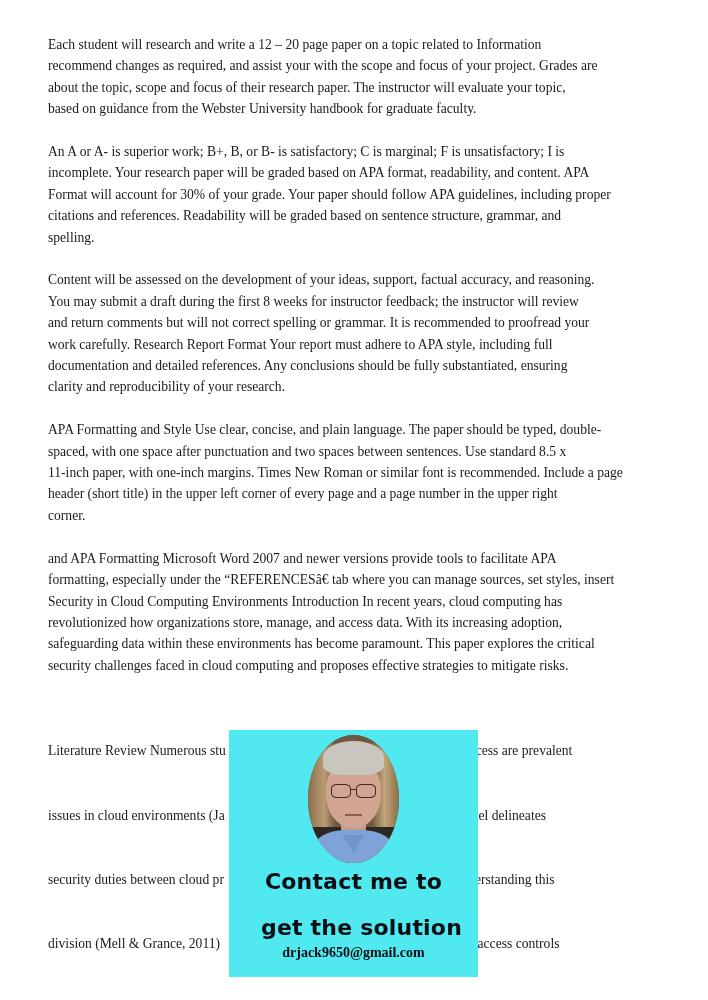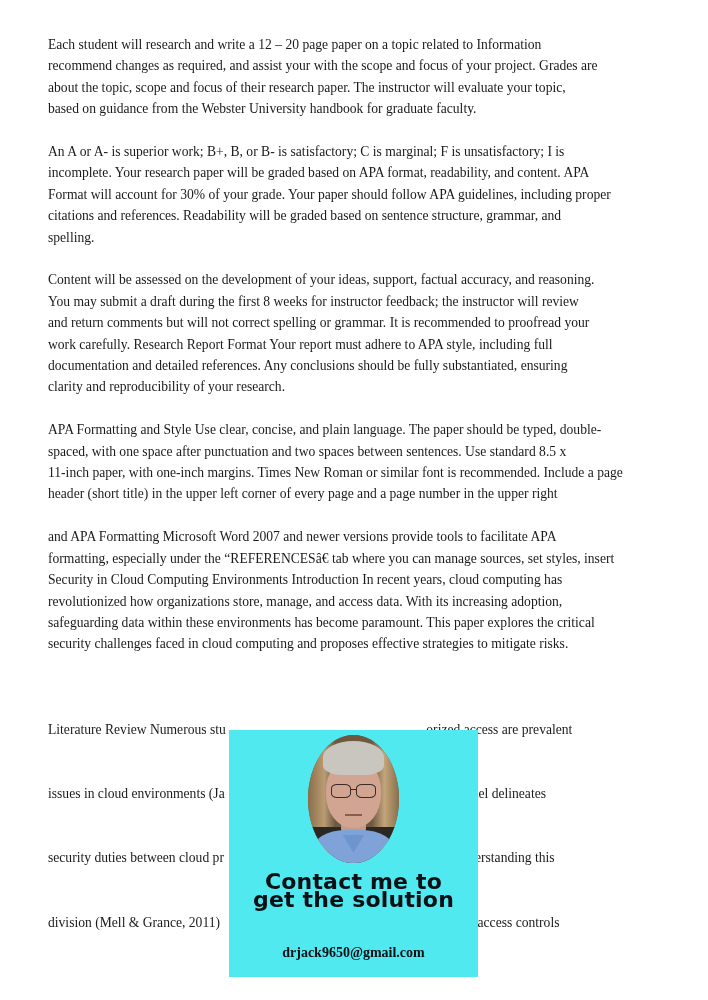--- a/index.html
+++ b/index.html
@@ -103,21 +103,21 @@
       left: 0;
       width: 100%;
       font-family: "DejaVu Sans", "Liberation Sans", sans-serif;
       font-weight: bold;
       font-size: 22px;
       line-height: 31px;
       color: #0c0f14;
       letter-spacing: 0.2px;
     }
     .cta.l1 { top: 136px; }
-    .cta.l2 { top: 154px; }
+    .cta.l2 { top: 182px; padding-left: 8px; }
     .email {
       position: absolute;
       left: 0;
       top: 201px;
       width: 100%;
       font-family: Liberation Serif, serif;
       font-weight: bold;
       font-size: 14px;
       line-height: 28px;
       color: #0c0f14;
@@ -147,20 +147,21 @@
     <span class="line">and return comments but will not correct spelling or grammar. It is recommended to proofread your</span>
     <span class="line">work carefully. Research Report Format Your report must adhere to APA style, including full</span>
     <span class="line">documentation and detailed references. Any conclusions should be fully substantiated, ensuring</span>
     <span class="line">clarity and reproducibility of your research.</span>
   </p>
   <p class="para">
     <span class="line">APA Formatting and Style Use clear, concise, and plain language. The paper should be typed, double-</span>
     <span class="line">spaced, with one space after punctuation and two spaces between sentences. Use standard 8.5 x</span>
     <span class="line">11-inch paper, with one-inch margins. Times New Roman or similar font is recommended. Include a page</span>
     <span class="line">header (short title) in the upper left corner of every page and a page number in the upper right</span>
+    <span class="line">corner.</span>
   </p>
   <p class="para">
     <span class="line">and APA Formatting Microsoft Word 2007 and newer versions provide tools to facilitate APA</span>
     <span class="line">formatting, especially under the “REFERENCESâ€ tab where you can manage sources, set styles, insert</span>
     <span class="line">Security in Cloud Computing Environments Introduction In recent years, cloud computing has</span>
     <span class="line">revolutionized how organizations store, manage, and access data. With its increasing adoption,</span>
     <span class="line">safeguarding data within these environments has become paramount. This paper explores the critical</span>
     <span class="line">security challenges faced in cloud computing and proposes effective strategies to mitigate risks.</span>
   </p>
   <p class="para" style="white-space: pre;">

